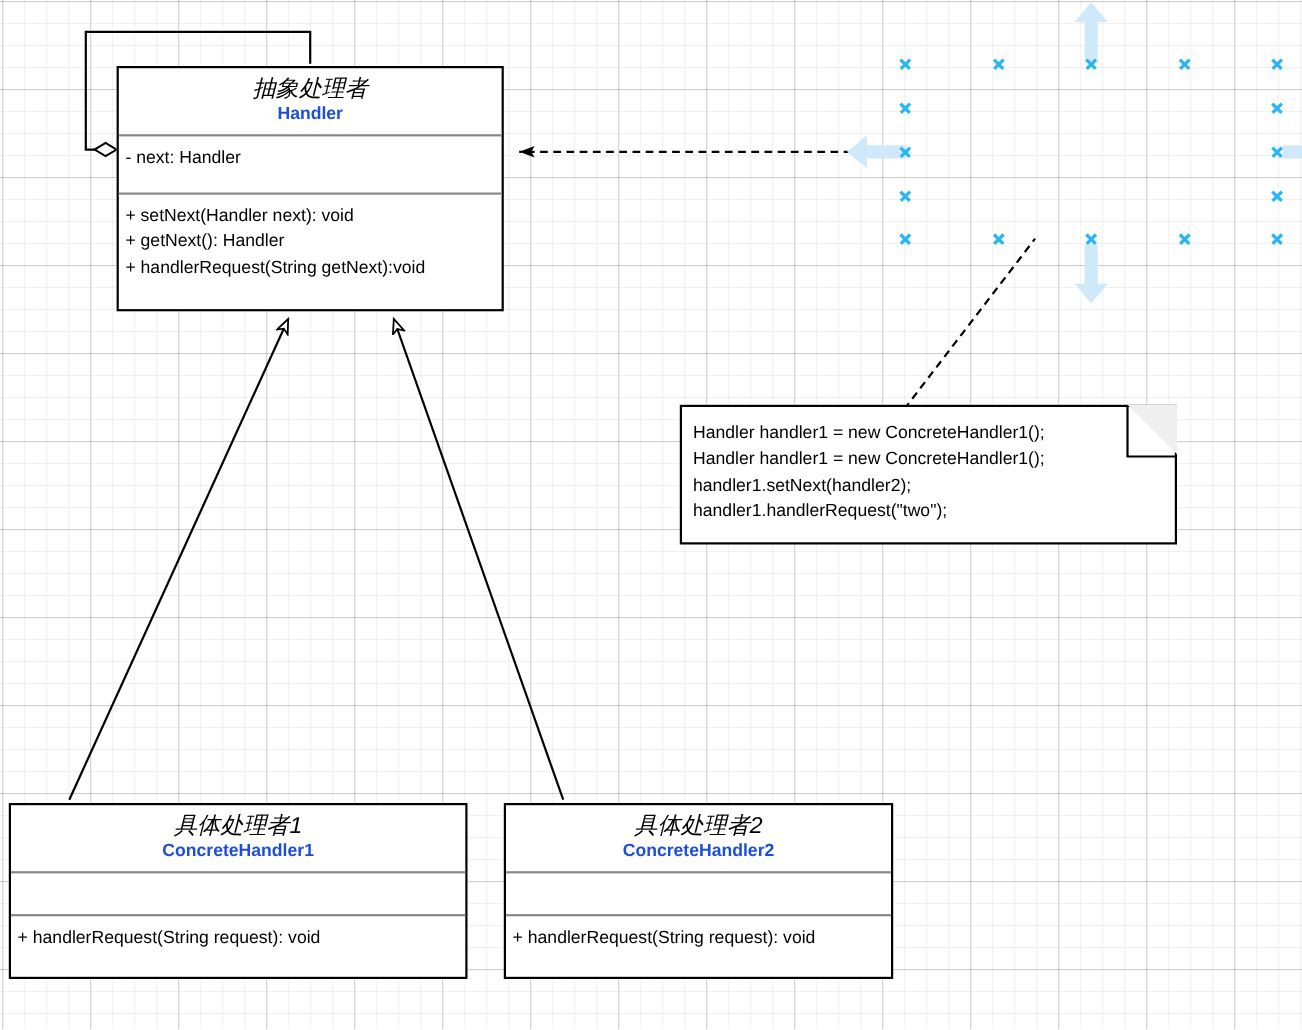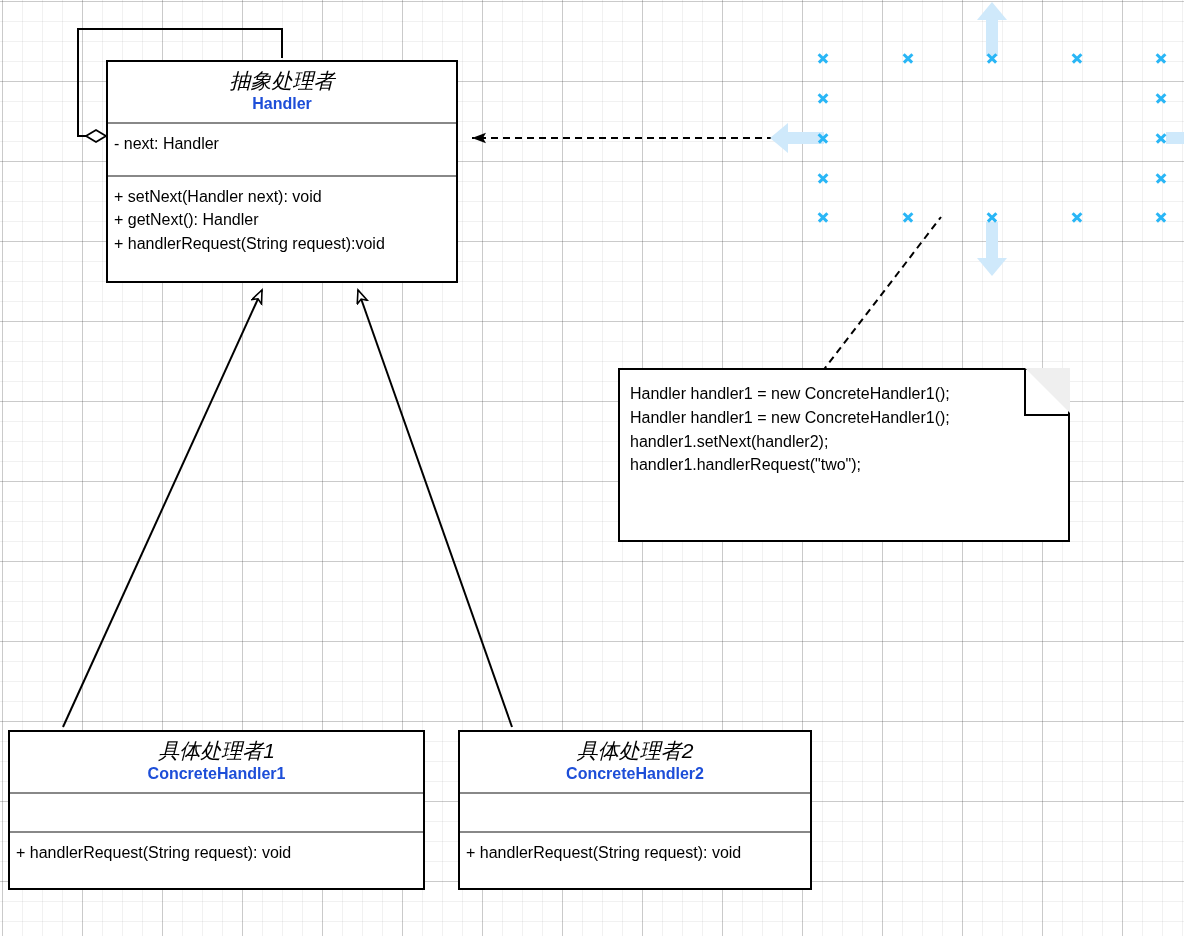--- a/index.html
+++ b/index.html
@@ -186,21 +186,21 @@
       <span class="classname">Handler</span>
     </div>
     <div class="uml-sep"></div>
     <div class="uml-compartment" style="flex:0 0 35px;">
       <div class="member">- next: Handler</div>
     </div>
     <div class="uml-sep"></div>
     <div class="uml-compartment">
       <div class="member">+ setNext(Handler next): void</div>
       <div class="member">+ getNext(): Handler</div>
-      <div class="member">+ handlerRequest(String request):void</div>
+      <div class="member">+ handlerRequest(String getNext):void</div>
     </div>
   </div>
 
 
   <div class="handle" style="left:823px; top:58px;"></div>
   <div class="handle" style="left:908px; top:58px;"></div>
   <div class="handle" style="left:992px; top:58px;"></div>
   <div class="handle" style="left:1077px; top:58px;"></div>
   <div class="handle" style="left:1161px; top:58px;"></div>
   <div class="handle" style="left:823px; top:98px;"></div>
@@ -208,21 +208,21 @@
   <div class="handle" style="left:823px; top:138px;"></div>
   <div class="handle" style="left:1161px; top:138px;"></div>
   <div class="handle" style="left:823px; top:178px;"></div>
   <div class="handle" style="left:1161px; top:178px;"></div>
   <div class="handle" style="left:823px; top:217px;"></div>
   <div class="handle" style="left:908px; top:217px;"></div>
   <div class="handle" style="left:992px; top:217px;"></div>
   <div class="handle" style="left:1077px; top:217px;"></div>
   <div class="handle" style="left:1161px; top:217px;"></div>
 
-  <div class="uml-note" style="left:618px; top:368px; width:452px; height:174px;">
+  <div class="uml-note" style="left:618px; top:368px; width:452px; height:127px;">
     <div class="note-fold"></div>
     <svg class="note-fold-edge" viewBox="0 0 64 64" width="64" height="64">
       <path d="M 18 3 L 18 48 L 63 48" fill="none" stroke="#000000" stroke-width="2"></path>
     </svg>
     <div class="note-line">Handler handler1 = new ConcreteHandler1();</div>
     <div class="note-line">Handler handler1 = new ConcreteHandler1();</div>
     <div class="note-line">handler1.setNext(handler2);</div>
     <div class="note-line">handler1.handlerRequest("two");</div>
   </div>
 

